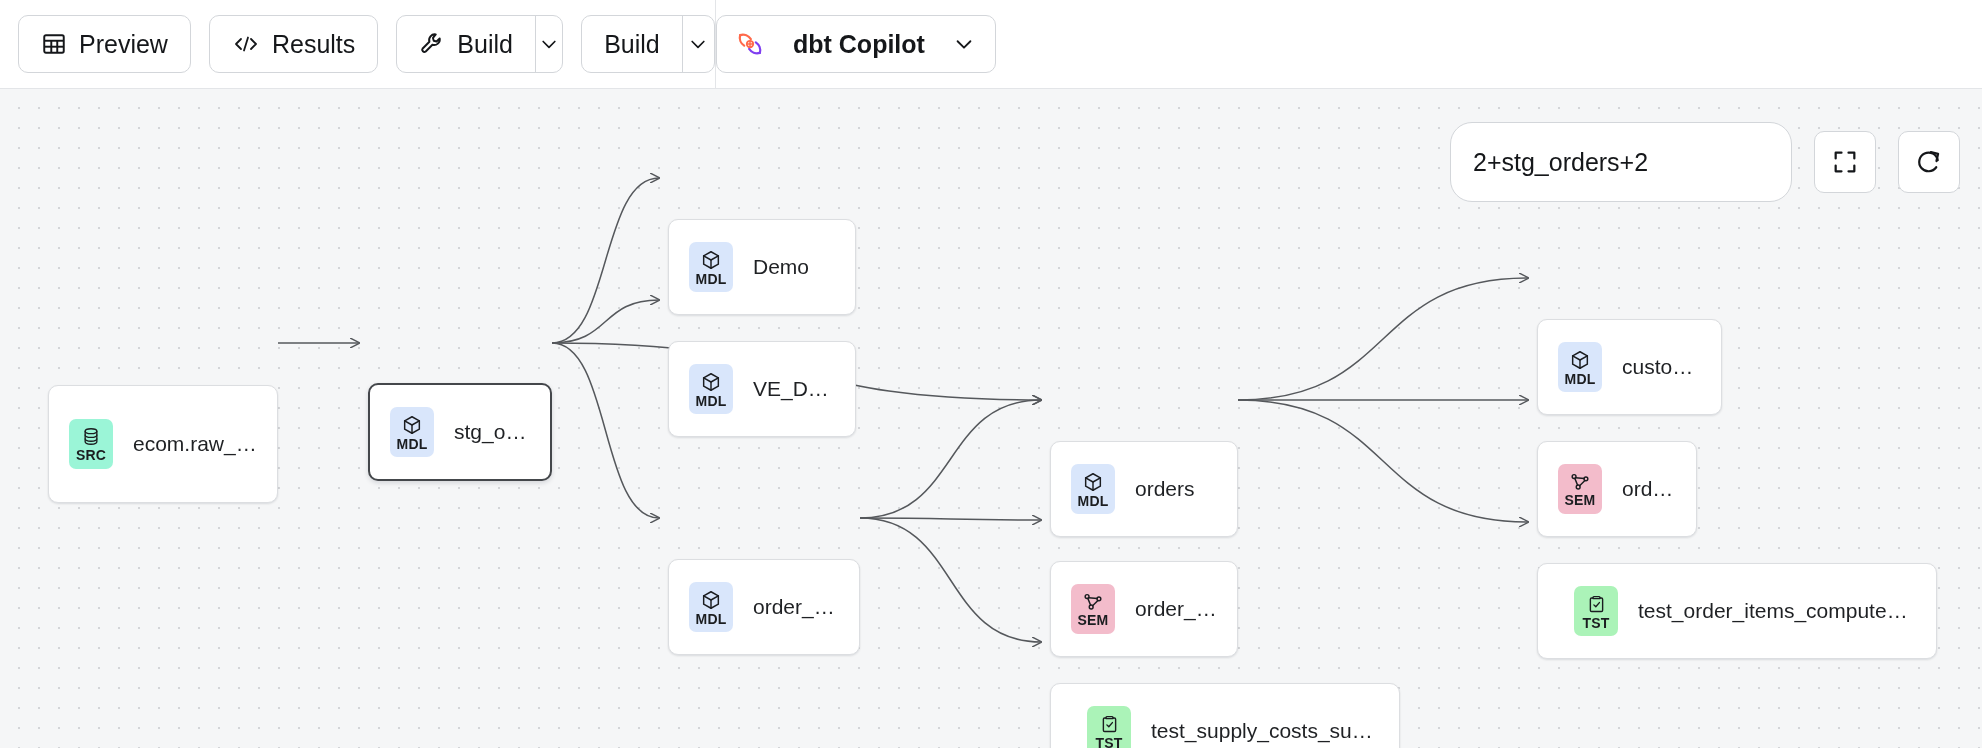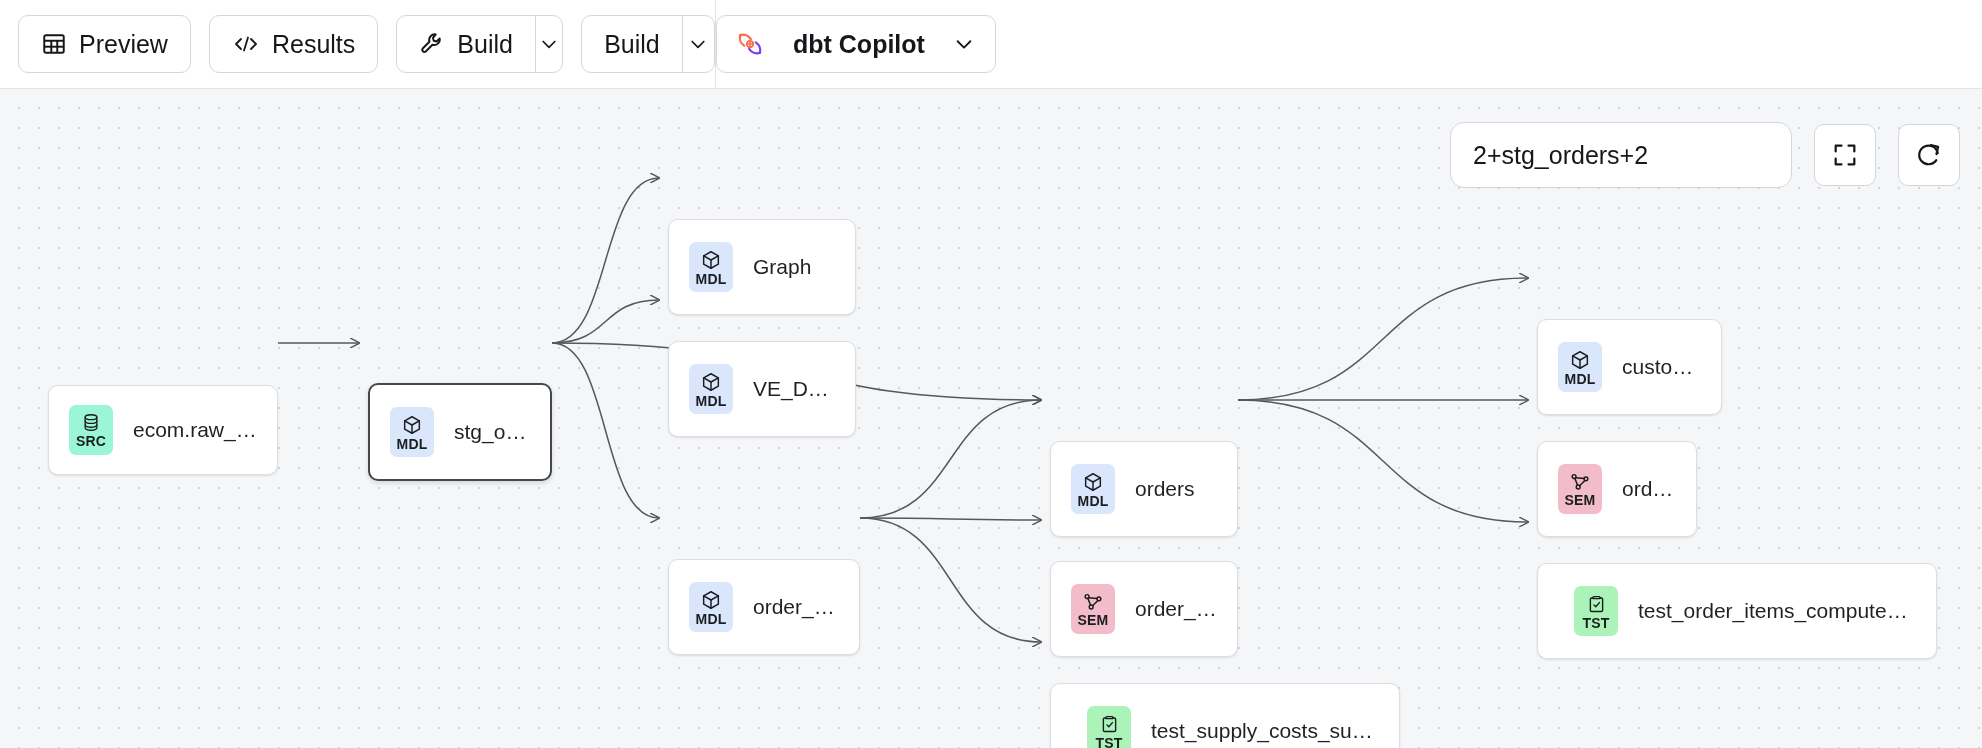--- a/index.html
+++ b/index.html
@@ -218,23 +218,23 @@
     top: 33px;
     right: 22px;
     display: flex;
     align-items: center;
     gap: 22px;
     z-index: 5;
   }
   .selector-group {
     display: flex;
     align-items: stretch;
-    height: 66px;
+    height: 80px;
     border: 1px solid #d3d6da;
-    border-radius: 14px;
+    border-radius: 22px;
     background: #ffffff;
     overflow: hidden;
   }
   .selector-input {
     width: 340px;
     border: none;
     outline: none;
     padding: 0 22px;
     font-size: 25px;
     color: #15171a;
@@ -372,21 +372,21 @@
           <path d="M 860 429 C 959.55 429, 941.45 431, 1041 431" marker-end="url(#arrow)"></path>
           <path d="M 860 429 C 959.55 429, 941.45 311, 1041 311" marker-end="url(#arrow)"></path>
           <path d="M 860 429 C 959.55 429, 941.45 553, 1041 553" marker-end="url(#arrow)"></path>
           <path d="M 1238 311 C 1397.5 311, 1368.5 189, 1528 189" marker-end="url(#arrow)"></path>
           <path d="M 1238 311 C 1397.5 311, 1368.5 311, 1528 311" marker-end="url(#arrow)"></path>
           <path d="M 1238 311 C 1397.5 311, 1368.5 433, 1528 433" marker-end="url(#arrow)"></path>
         </g>
     </svg>
 
     <div id="node-layer">
-        <div class="node" style="left: 48px; top: 296px; width: 230px; height: 90px;">
+        <div class="node" style="left: 48px; top: 296px; width: 230px; height: 118px;">
           <div class="badge src">
        <span class="icon">
               <svg width="20" height="21" viewBox="0 0 24 24" fill="none" stroke="#1b1d20" stroke-width="1.6" stroke-linecap="round" stroke-linejoin="round">
         <ellipse cx="12" cy="5.6" rx="7" ry="2.9"></ellipse>
         <path d="M5 5.6v12.8c0 1.6 3.1 2.9 7 2.9s7-1.3 7-2.9V5.6"></path>
         <path d="M5 10.2c0 1.6 3.1 2.9 7 2.9s7-1.3 7-2.9"></path>
         <path d="M5 14.8c0 1.6 3.1 2.9 7 2.9s7-1.3 7-2.9"></path>
               </svg>
             </span>
        <span class="blabel">SRC</span>
@@ -410,21 +410,21 @@
           <div class="badge mdl">
        <span class="icon">
               <svg width="22" height="22" viewBox="0 0 24 24" fill="none" stroke="#1b1d20" stroke-width="1.6" stroke-linecap="round" stroke-linejoin="round">
         <path d="M12 3 20 7.4v9.2L12 21l-8-4.4V7.4z"></path>
         <path d="M4 7.4 12 12l8-4.6"></path>
                 <path d="M12 12v9"></path>
               </svg>
             </span>
        <span class="blabel">MDL</span>
      </div>
-     <div class="node-label">Graph</div>
+     <div class="node-label">Demo</div>
         </div>
         <div class="node" style="left: 668px; top: 252px; width: 188px; height: 96px;">
           <div class="badge mdl">
        <span class="icon">
               <svg width="22" height="22" viewBox="0 0 24 24" fill="none" stroke="#1b1d20" stroke-width="1.6" stroke-linecap="round" stroke-linejoin="round">
         <path d="M12 3 20 7.4v9.2L12 21l-8-4.4V7.4z"></path>
         <path d="M4 7.4 12 12l8-4.6"></path>
                 <path d="M12 12v9"></path>
               </svg>
             </span>

